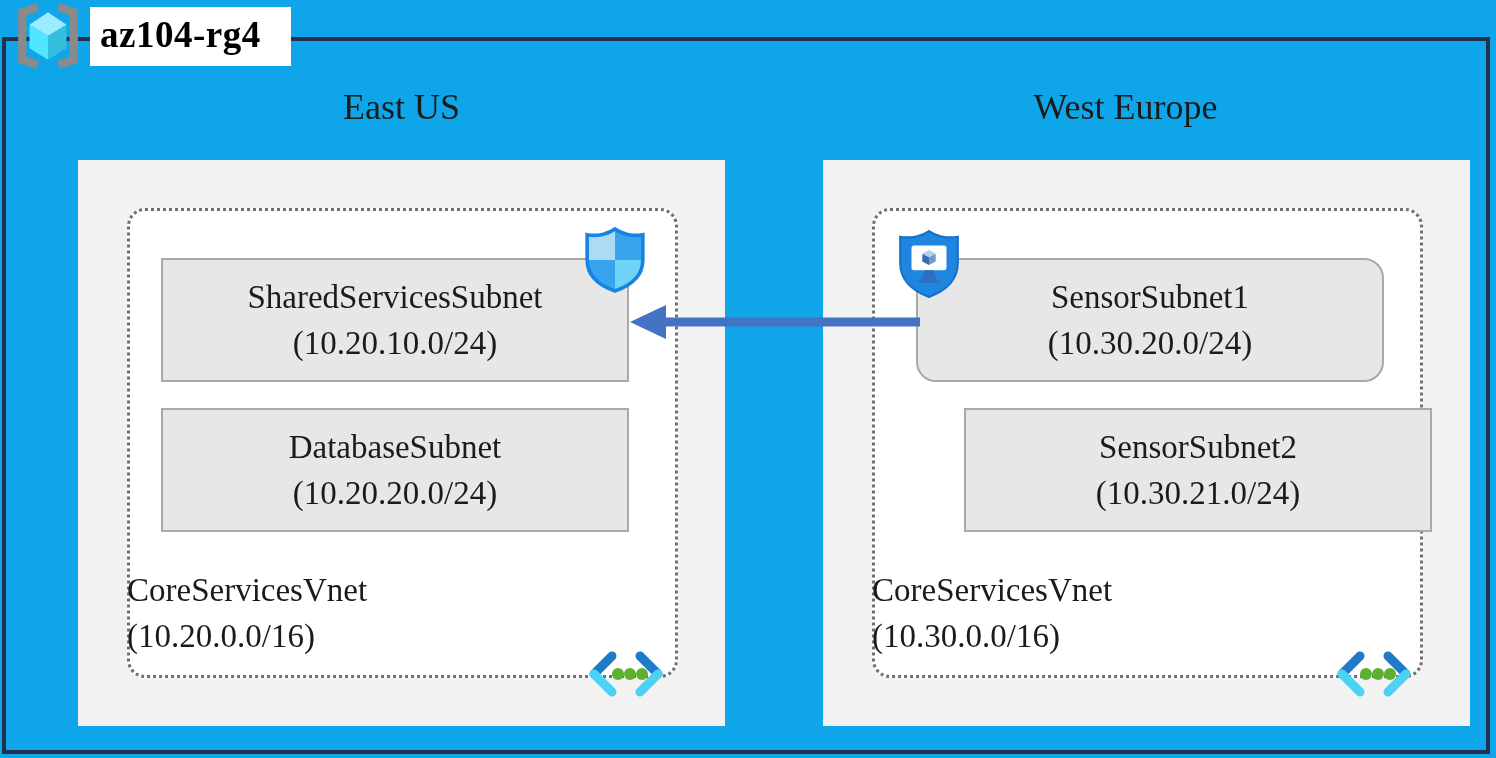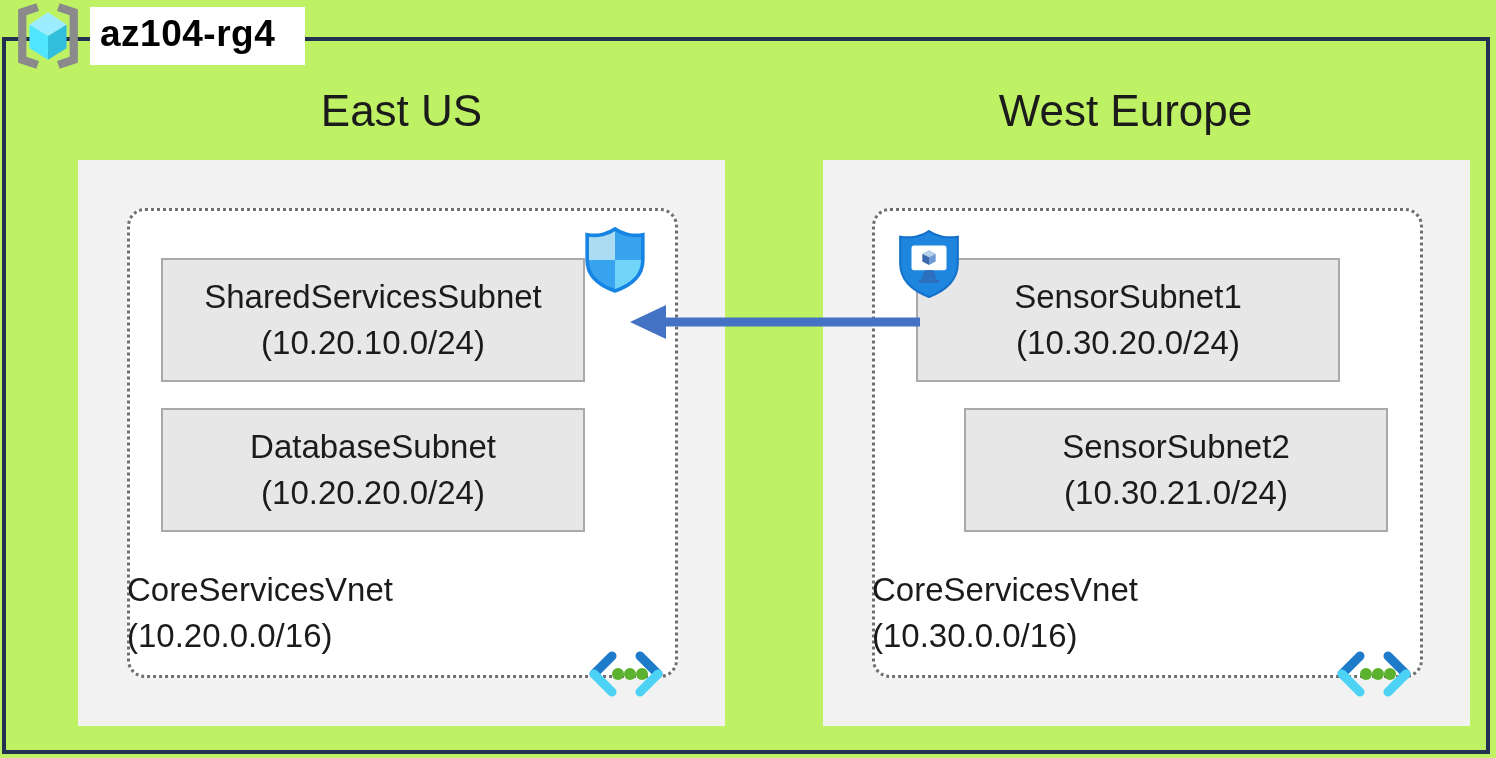--- a/index.html
+++ b/index.html
@@ -1,47 +1,47 @@
 <!DOCTYPE html>
 <html><head>
 <meta charset="utf-8">
 <style>
   html,body{margin:0;padding:0;background:#ffffff;}
   body{font-family:"Liberation Sans","DejaVu Sans",sans-serif;color:#1b1b1b;}
-  .canvas{position:relative;width:1496px;height:758px;background:#bef264;overflow:hidden;}
+  .canvas{position:relative;width:1496px;height:758px;background:#0ea5e9;overflow:hidden;font-family:Liberation Serif, serif;}
 
   .outer-border{position:absolute;left:2px;top:37px;width:1488px;height:717px;
     border:4px solid #21314F;box-sizing:border-box;z-index:1;}
 
   .title-wrap{position:absolute;left:6px;top:2px;display:flex;align-items:center;z-index:3;}
   .rg-icon{width:84px;height:68px;flex:0 0 auto;}
   .rg-title{font-size:37px;font-weight:bold;color:#000;background:#ffffff;
     padding:6px 30px 10px 10px;letter-spacing:0.5px;}
 
   .region-label{position:absolute;top:86px;width:647px;text-align:center;
-    font-size:44px;color:#1b1b1b;z-index:2;}
+    font-size:36px;color:#1b1b1b;z-index:2;}
   .region-label.left{left:78px;}
   .region-label.right{left:802px;text-align:center;}
 
   .region-panel{position:absolute;top:160px;width:647px;height:566px;background:#F2F2F2;z-index:1;}
   .region-panel.left{left:78px;}
   .region-panel.right{left:823px;}
 
   .vnet-box{position:absolute;top:208px;width:551px;height:470px;background:#ffffff;
     border:3px dotted #6F6F6F;border-radius:18px;box-sizing:border-box;z-index:2;}
   .vnet-box.left{left:127px;}
   .vnet-box.right{left:872px;}
 
-  .subnet{position:absolute;width:424px;height:124px;background:#E7E7E7;
+  .subnet{position:absolute;width:468px;height:124px;background:#E7E7E7;
     border:2px solid #A9A9A9;box-sizing:border-box;display:flex;flex-direction:column;
     justify-content:center;align-items:center;z-index:3;}
   .subnet .line{font-size:33px;line-height:46px;color:#1b1b1b;text-align:center;}
   .subnet.l1{left:161px;top:258px;}
   .subnet.l2{left:161px;top:408px;}
-  .subnet.r1{left:916px;top:258px;}
+  .subnet.r1{left:916px;top:258px;border-radius:20px;}
   .subnet.r2{left:916px;top:408px;margin-left:48px;}
 
   .vnet-label{position:absolute;top:567px;width:551px;text-align:left;z-index:3;}
   .vnet-label.left{left:127px;}
   .vnet-label.right{left:872px;}
   .vnet-label .line{font-size:33px;line-height:46px;color:#1b1b1b;}
 
   .badge{position:absolute;z-index:5;}
   .nsg-badge{left:585px;top:227px;width:60px;height:66px;}
   .bastion-badge{left:897px;top:229px;width:64px;height:70px;}

